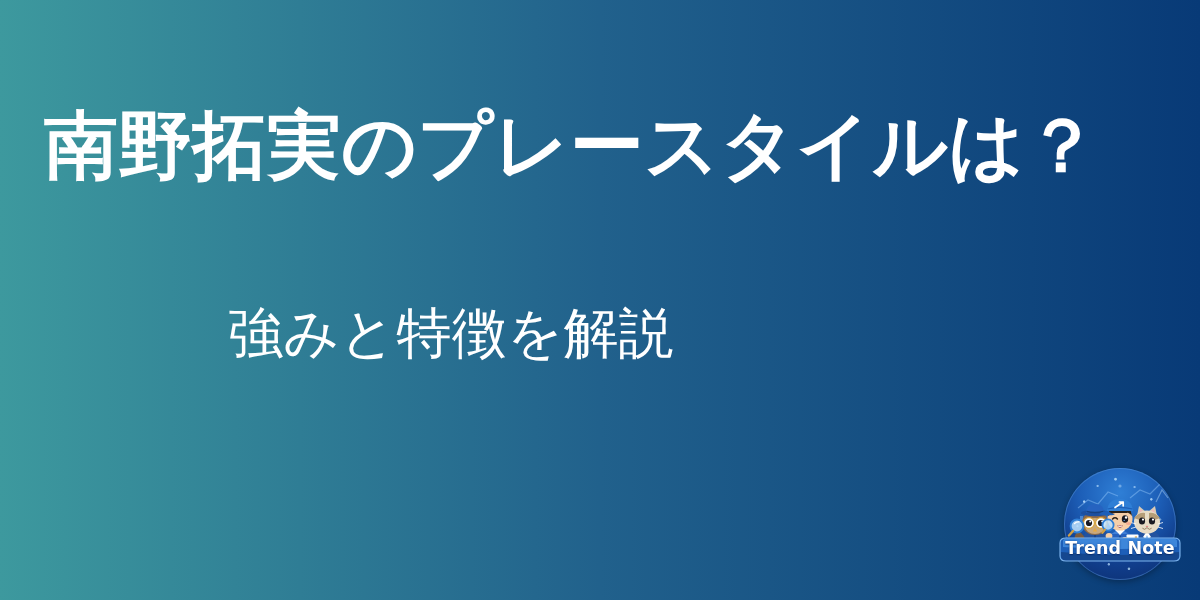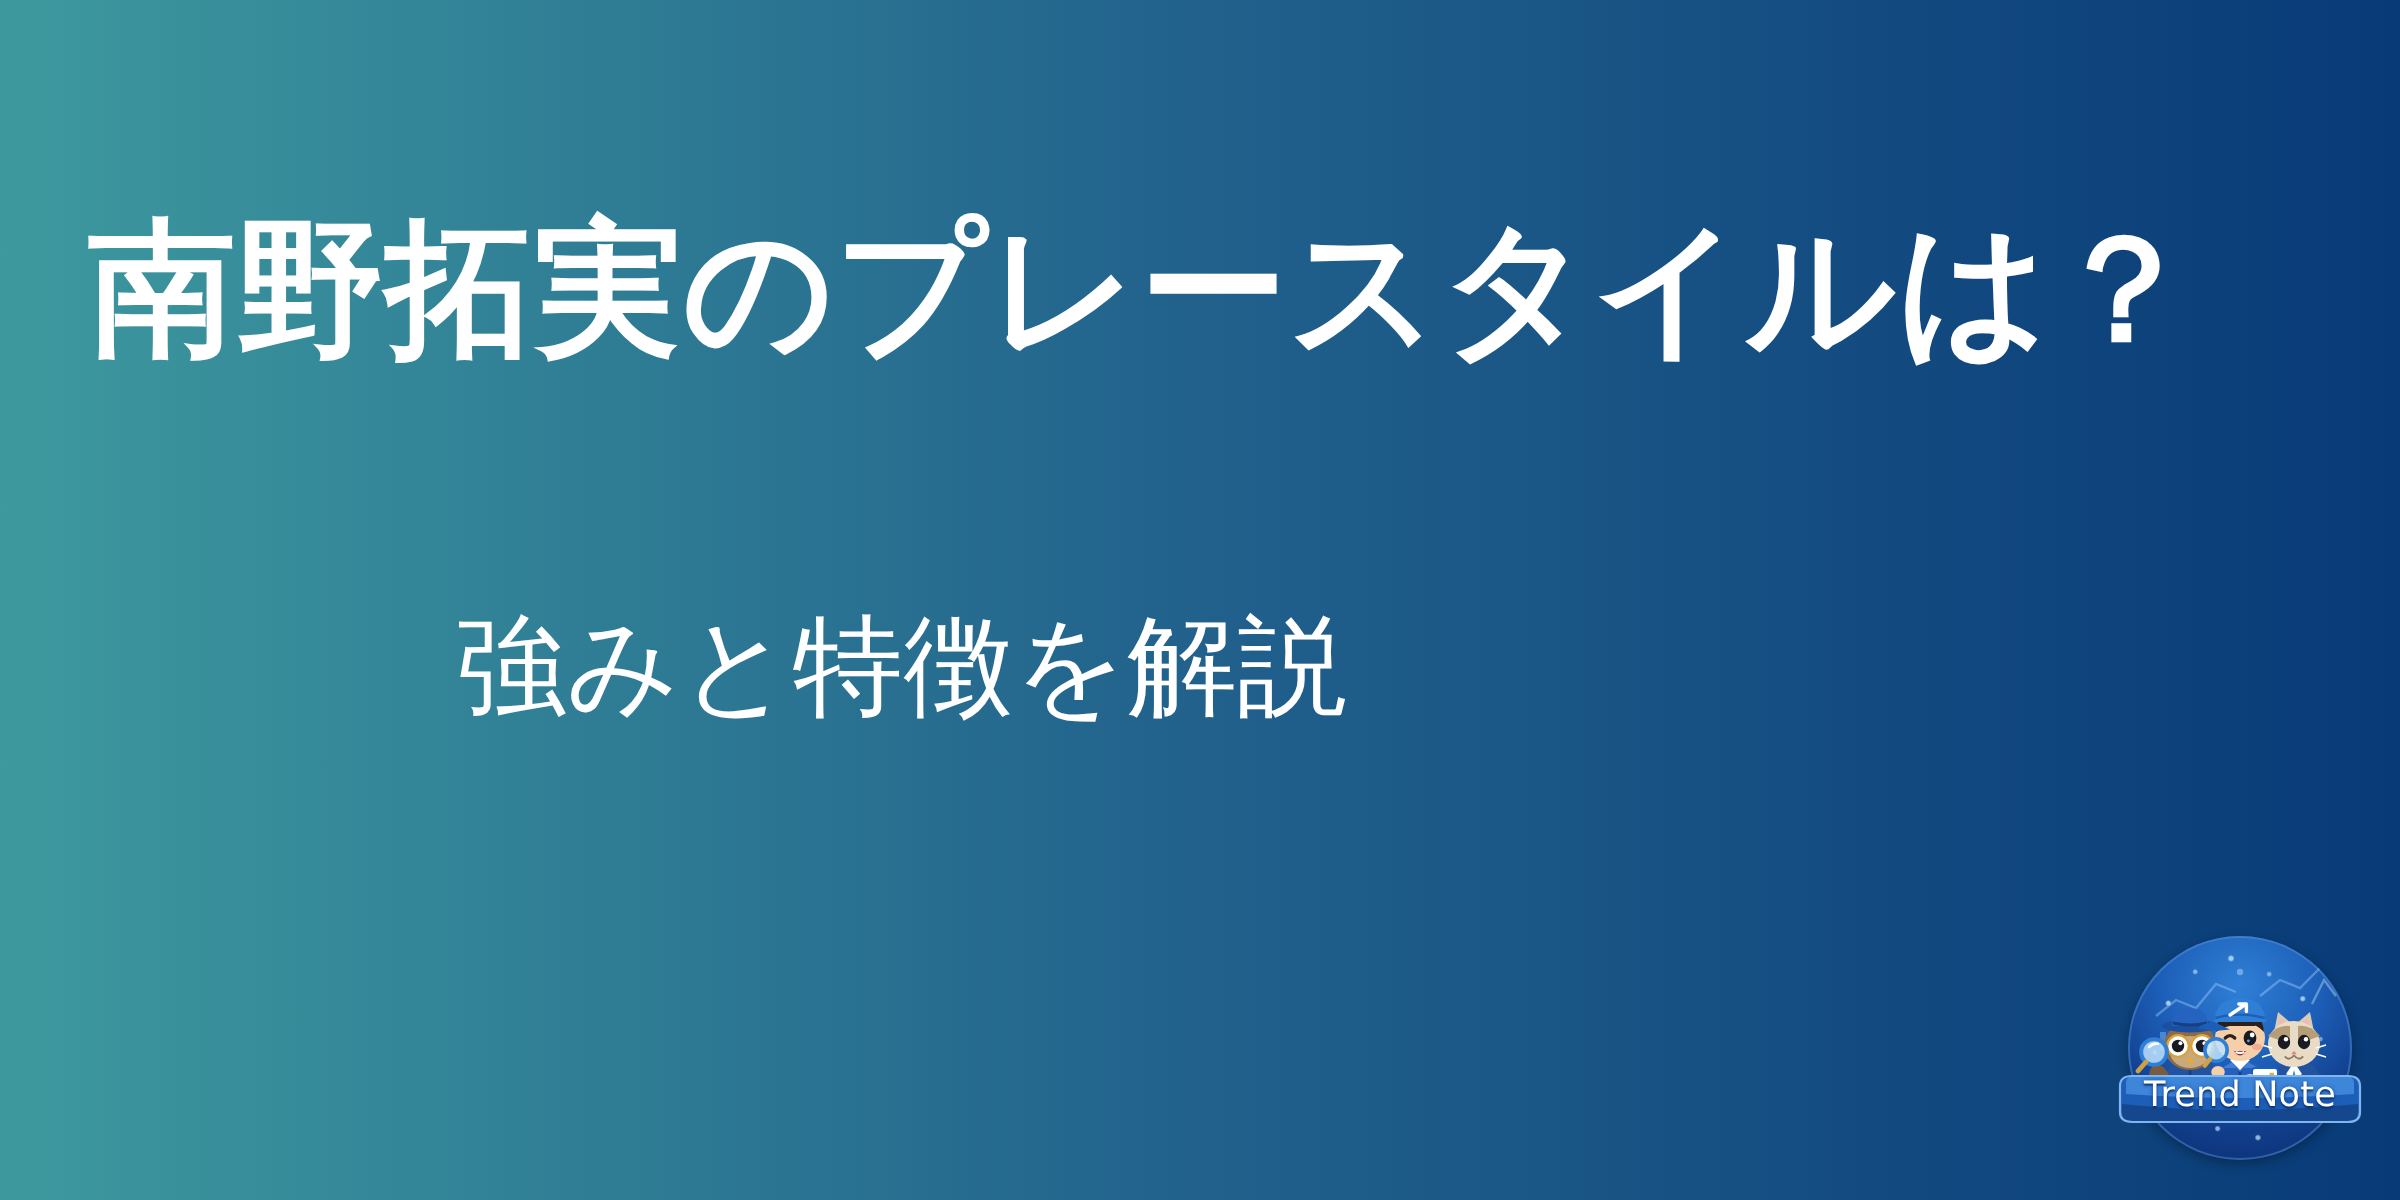--- a/index.html
+++ b/index.html
@@ -126,21 +126,21 @@
     height: 34px;
   }
 
   .logo-banner-text {
     position: absolute;
     left: 0;
     top: 70px;
     width: 124px;
     text-align: center;
     font-size: 17.5px;
-    font-weight: 400;
+    font-weight: 700;
     color: #ffffff;
     letter-spacing: 0.1px;
     text-shadow: 0 1px 1px rgba(8,40,100,0.85),
                  0 0 2px rgba(20,70,150,0.7);
     font-family: "DejaVu Sans", "Liberation Sans", sans-serif;
   }
 </style>
 </head>
 <body>
 

